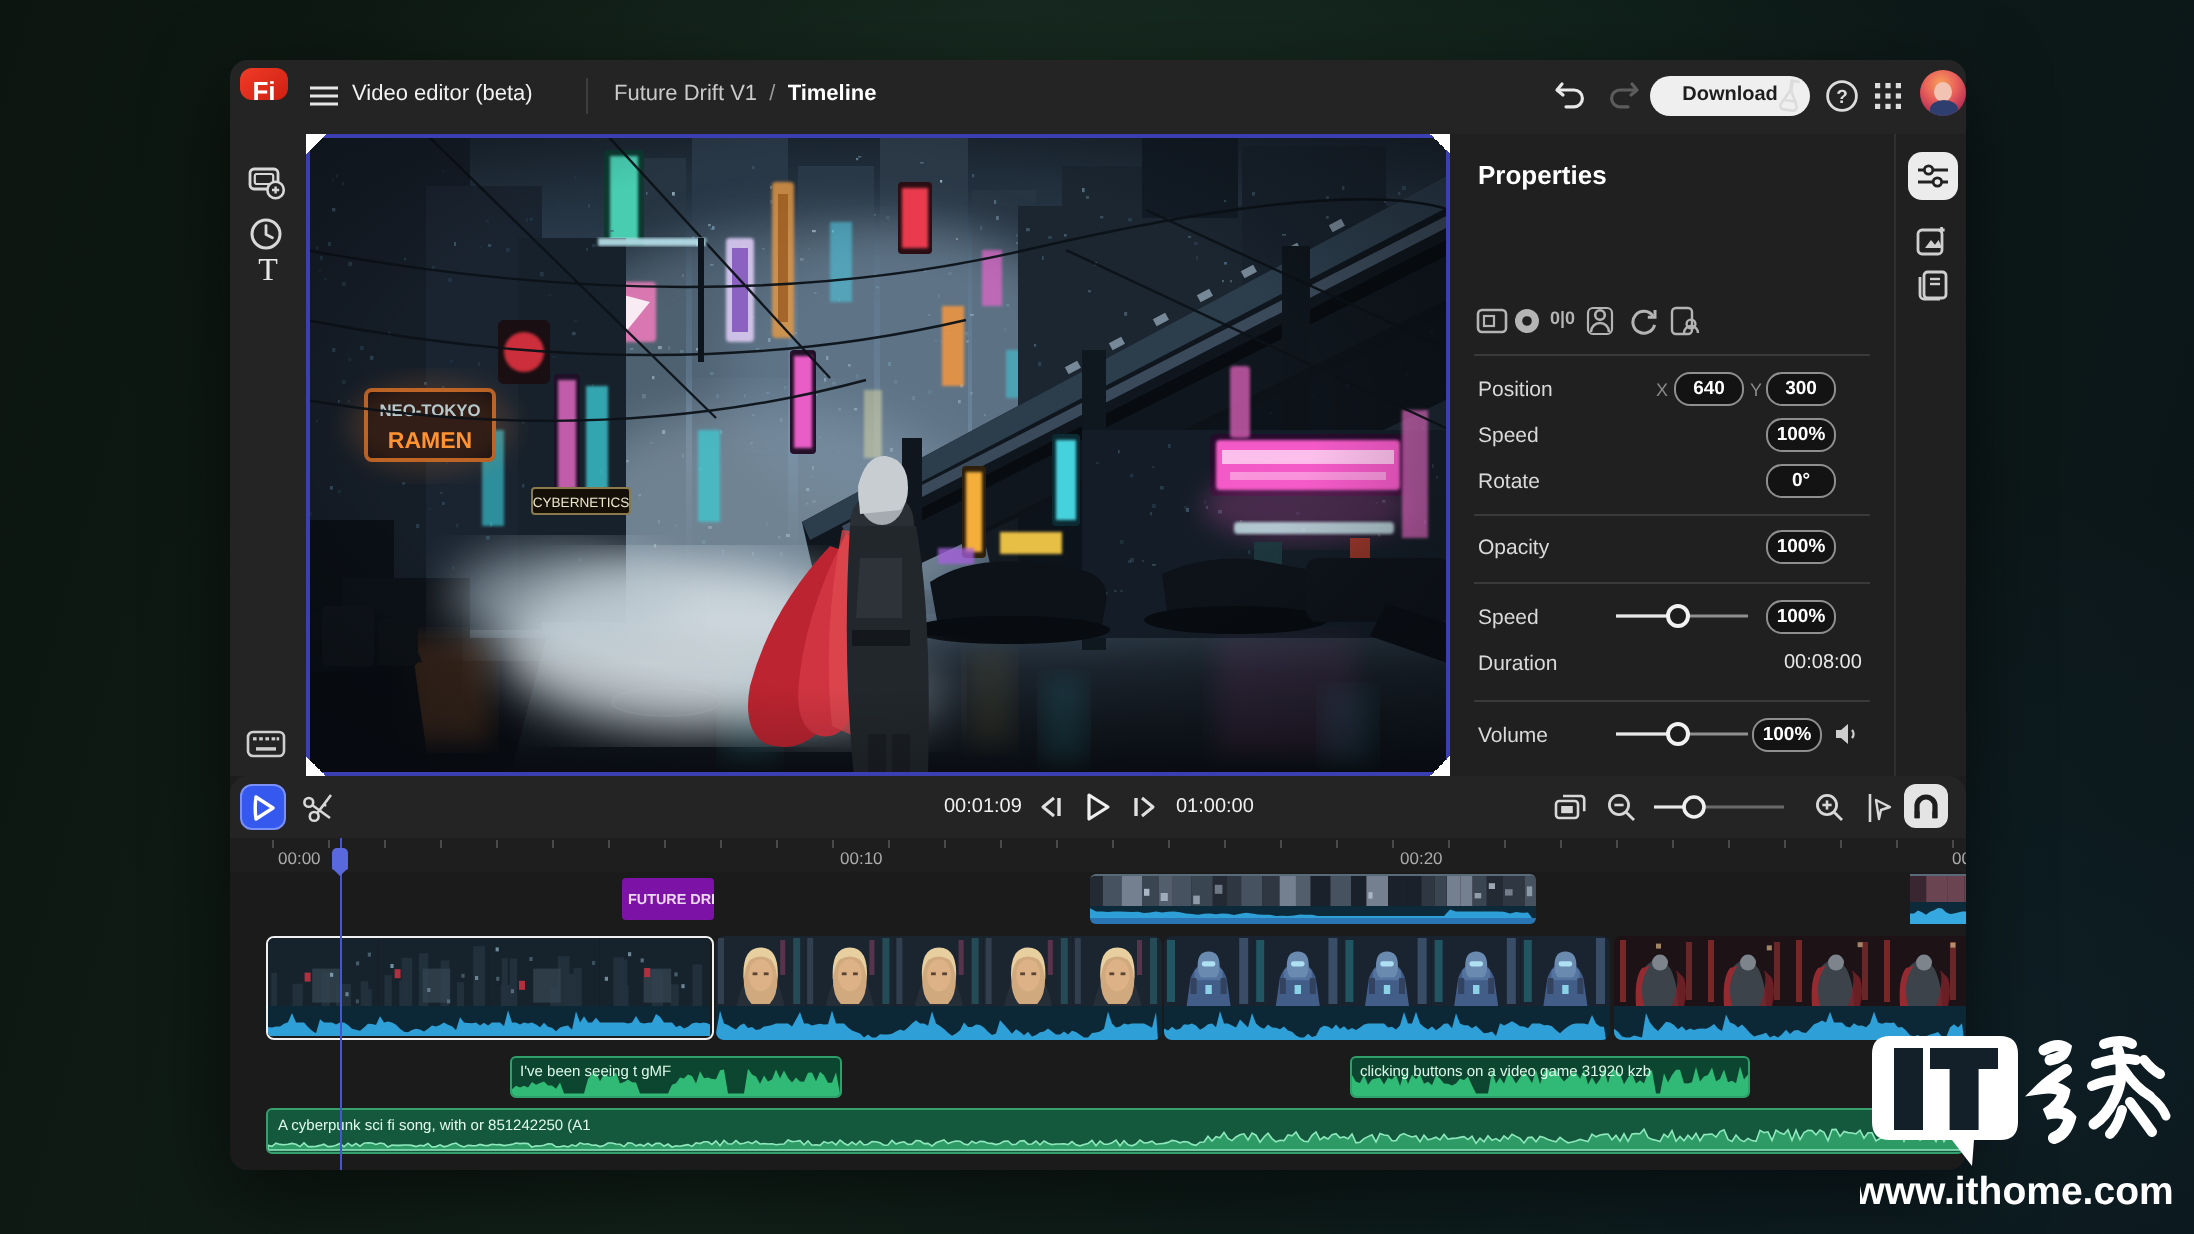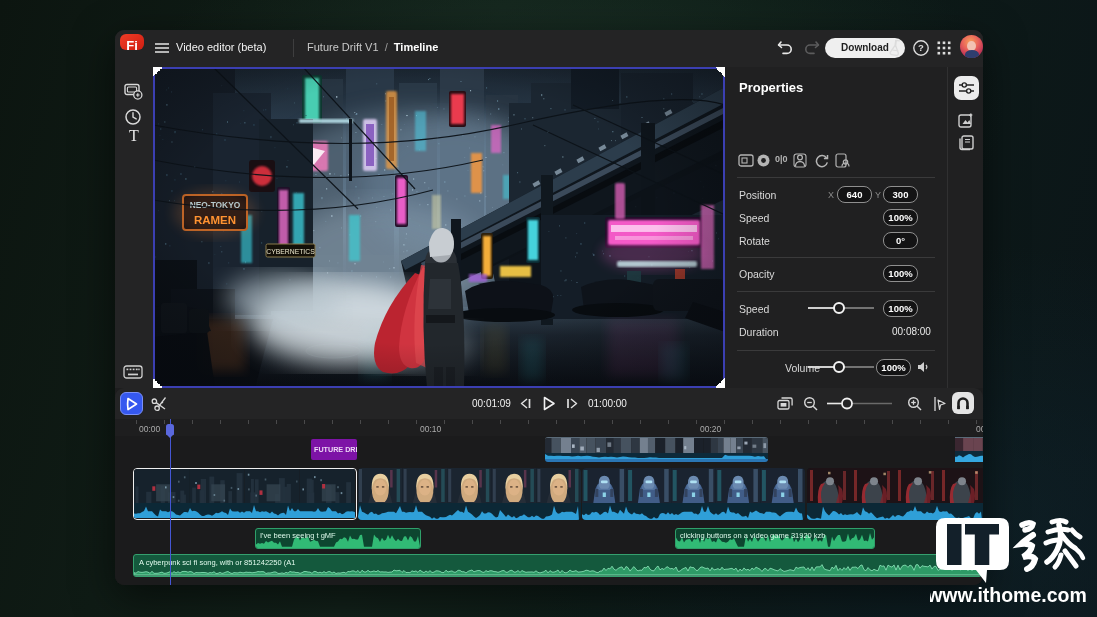--- a/index.html
+++ b/index.html
@@ -747,21 +747,21 @@
   <svg class="icn" style="left:81px;top:234px" width="70" height="14" viewBox="0 0 70 14">
     <line x1="2" y1="7" x2="68" y2="7" stroke="#8f8f8f" stroke-width="1.6"></line>
     <line x1="2" y1="7" x2="33" y2="7" stroke="#e8e8e8" stroke-width="1.6"></line>
     <circle cx="33" cy="7" r="5" fill="#1d1d1e" stroke="#f2f2f2" stroke-width="2"></circle>
       </svg>
   <div class="ibox" style="left:158px;top:233px;">100%</div>
   <div class="lbl abs" style="left:14px;top:259px;">Duration</div>
   <div class="abs" style="left:167px;top:259px;color:#e8e8e8;font-size:10px;">00:08:00</div>
 
   <div class="abs" style="left:12px;top:283px;width:198px;height:1px;background:#3a3a3b;"></div>
-  <div class="lbl abs" style="left:14px;top:295px;margin-left:46px;">Volume</div>
+  <div class="lbl abs" style="left:14px;top:295px;">Volume</div>
   <svg class="icn" style="left:81px;top:293px" width="70" height="14" viewBox="0 0 70 14">
     <line x1="2" y1="7" x2="68" y2="7" stroke="#8f8f8f" stroke-width="1.6"></line>
     <line x1="2" y1="7" x2="33" y2="7" stroke="#e8e8e8" stroke-width="1.6"></line>
     <circle cx="33" cy="7" r="5" fill="#1d1d1e" stroke="#f2f2f2" stroke-width="2"></circle>
       </svg>
   <div class="ibox" style="left:151px;top:292px;">100%</div>
   <svg class="icn" style="left:192px;top:294px" width="13" height="12" viewBox="0 0 13 12">
         <path d="M1,4 h2.5 L7,1 v10 L3.5,8 H1 z" fill="#cfcfcf"></path>
         <path d="M9,4 a3,3 0 0 1 0,4" fill="none" stroke="#cfcfcf" stroke-width="1.2"></path>
       </svg>

